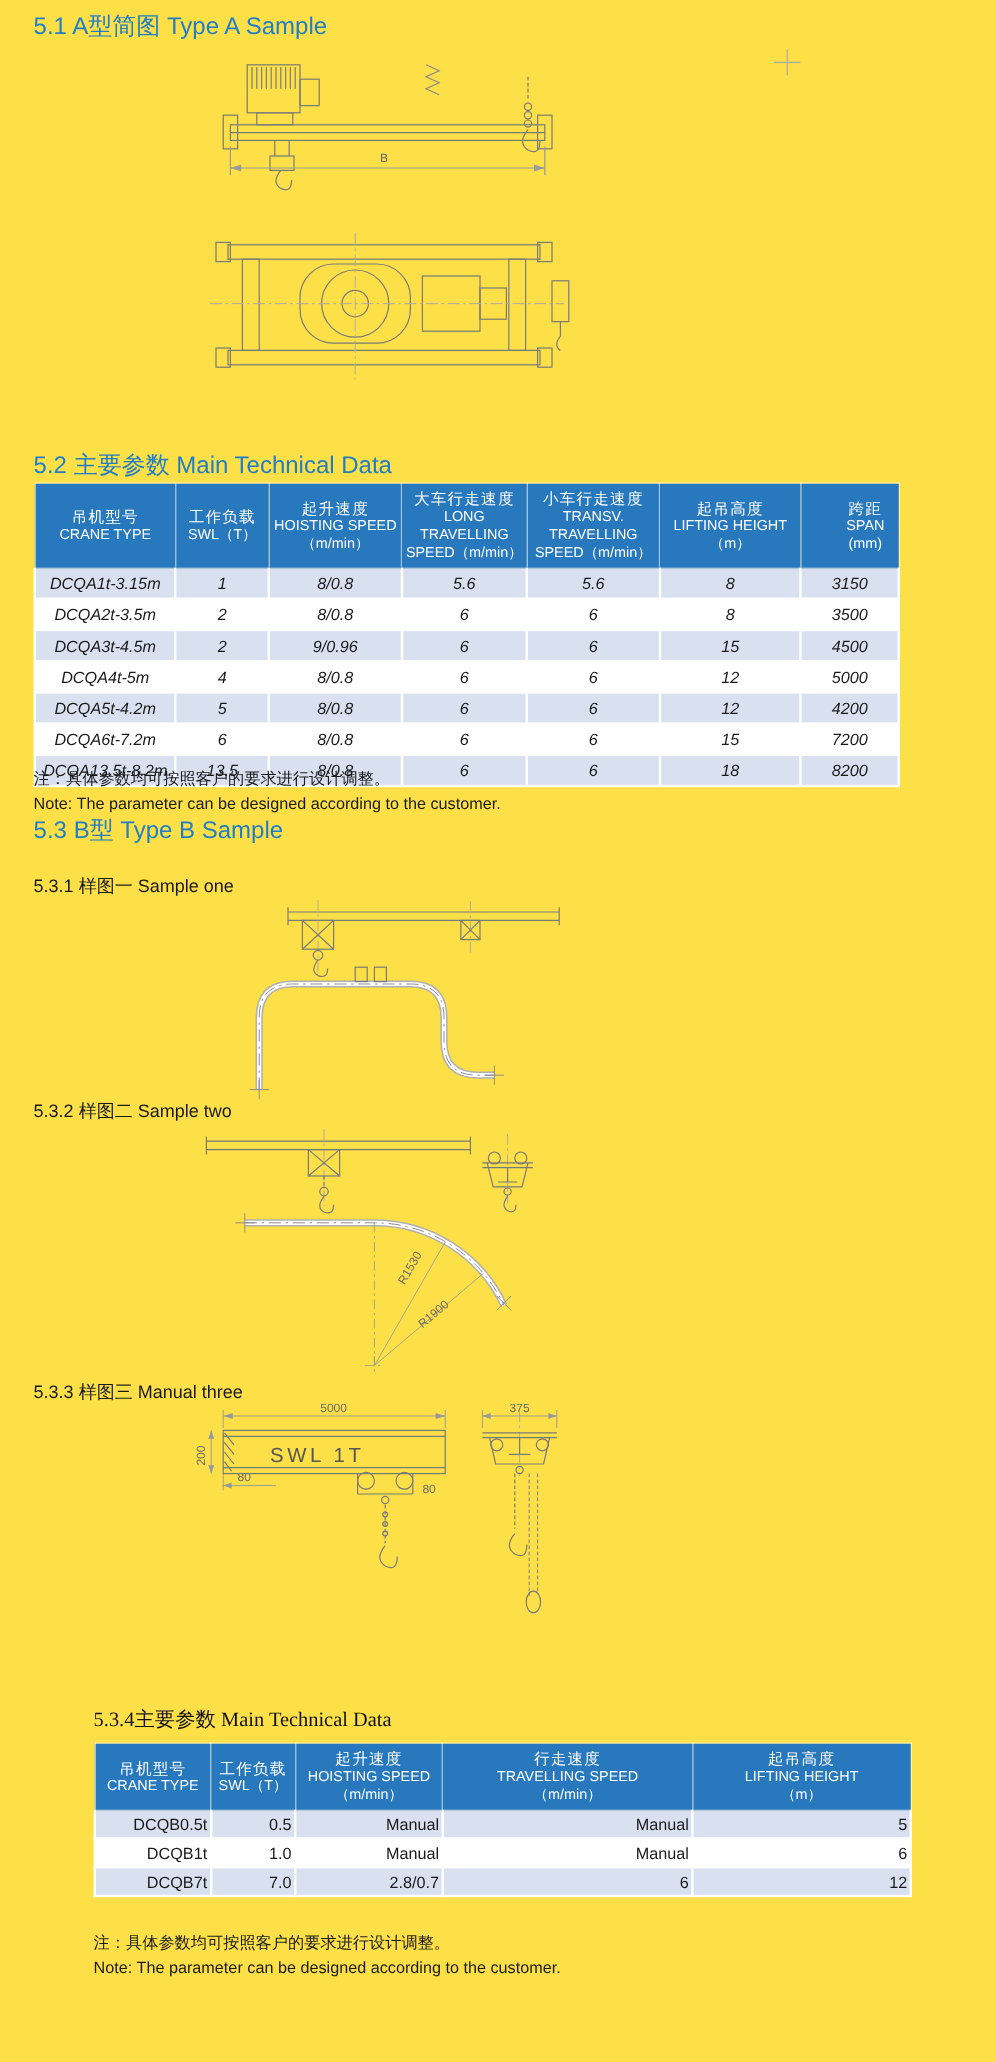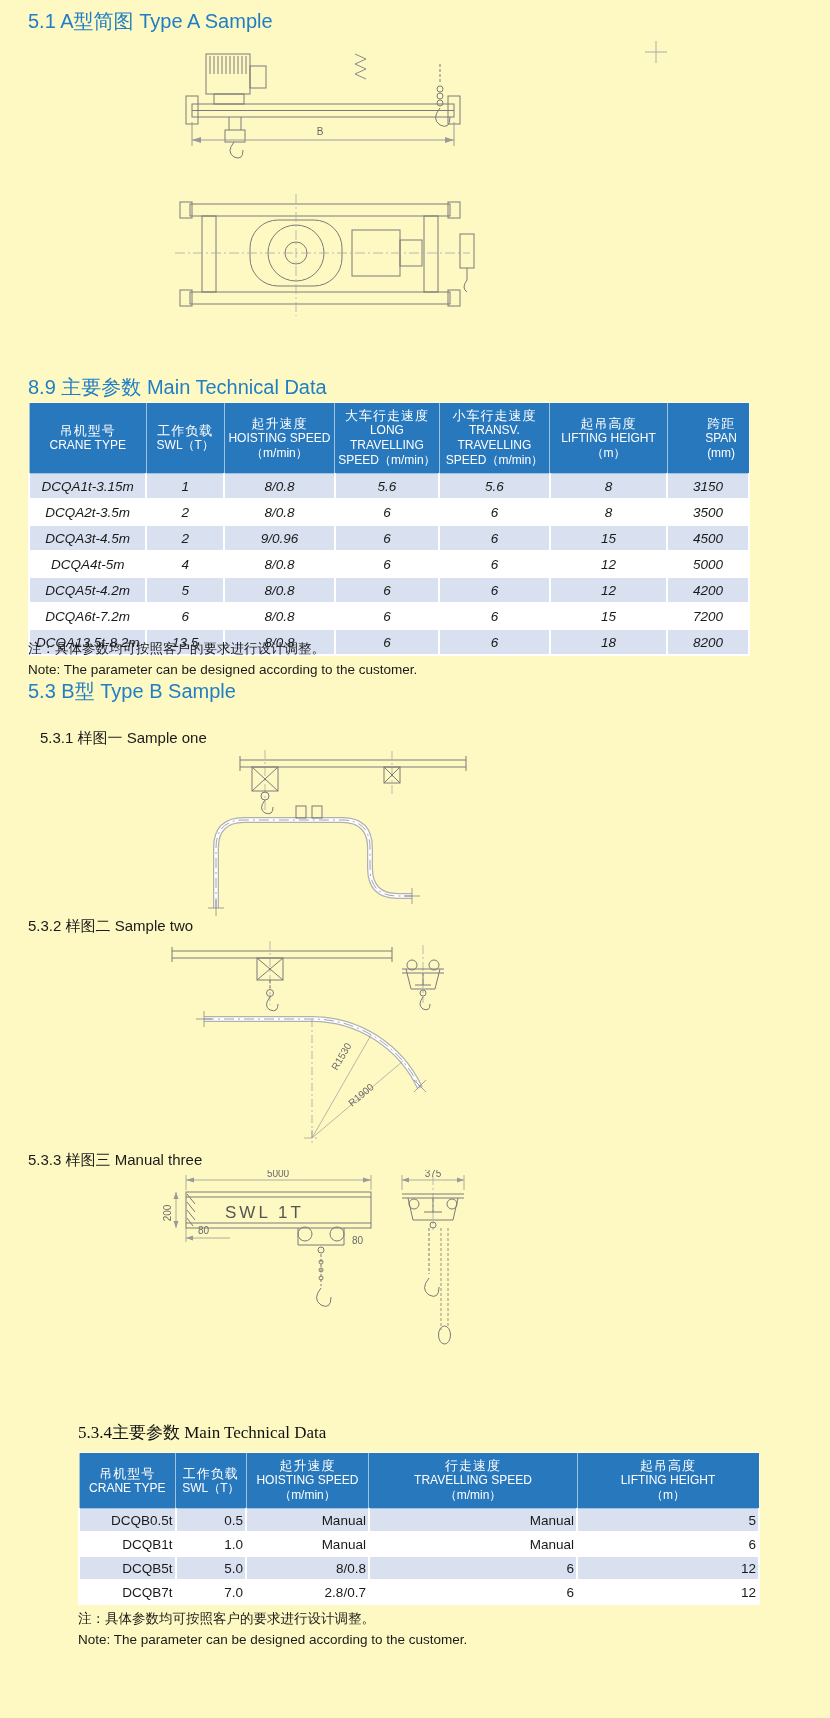--- a/index.html
+++ b/index.html
@@ -1,30 +1,30 @@
 <!DOCTYPE html>
 <html style="--heading-blue: #1F7EC5; --header-bg: #2878BE; --row-alt: #D9E1F1;"><head>
 <meta charset="utf-8">
 <style>
   html,body{margin:0;padding:0;background:#fff;}
   body{font-family:"Liberation Sans",sans-serif;color:#222;}
-  .page{position:relative;width:830px;height:1718px;background:#fef9c3;overflow:hidden;}
+  .page{position:relative;width:830px;height:1718px;background:#fde047;overflow:hidden;}
 
   .abs{position:absolute;}
   .h-blue{color:var(--heading-blue);font-size:20px;font-weight:400;white-space:nowrap;}
   .h-sub{color:#1a1a1a;font-size:15px;font-weight:400;white-space:nowrap;}
   .h-serif{color:#111;font-size:17px;font-family:"Liberation Serif",serif;white-space:nowrap;}
 
   #t51{top:8px;left:28px;}
   #dA{top:34px;left:0;}
   #t52{top:374px;left:28px;}
   #tbl1{top:402px;left:28px;width:722px;}
   #note1{top:638px;left:28px;}
   #t53{top:678px;left:28px;text-align:center;}
-  #t531{top:729px;left:40px;}
+  #t531{top:729px;left:28px;}
   #dB1{top:748px;left:0;}
   #t532{top:917px;left:28px;}
   #dB2{top:939px;left:0;}
   #t533{top:1151px;left:28px;}
   #dB3{top:1170px;left:0;}
   #t534{top:1421px;left:78px;}
   #tbl2{top:1452px;left:78px;width:682px;}
   #note2{top:1608px;left:78px;}
 
   .note{font-size:13.5px;line-height:21px;color:#1a1a1a;}
@@ -114,21 +114,21 @@
       <rect x="400" y="206" width="22" height="26"></rect>
 
       <path d="M175 219 H470" stroke="#aaa" stroke-dasharray="10 3 2 3" stroke-width="0.8"></path>
       <path d="M296 160 V282" stroke="#aaa" stroke-dasharray="10 3 2 3" stroke-width="0.8"></path>
 
       <rect x="460" y="200" width="14" height="34"></rect>
       <path d="M467 234 V246 q-6 8 0 12"></path>
     </g>
   </svg>
 
-  <div id="t52" class="abs h-blue">8.9 主要参数 Main Technical Data</div>
+  <div id="t52" class="abs h-blue">5.2 主要参数 Main Technical Data</div>
 
   <div id="tbl1" class="abs">
       <table class="spec">
         <thead>
           <tr>
             <th>
               <div class="h-zh">吊机型号</div>
               <div class="h-en">CRANE TYPE</div>
             </th>
             <th>
@@ -405,27 +405,20 @@
             <td>5</td>
           </tr>
           <tr>
             <td>DCQB1t</td>
             <td>1.0</td>
             <td>Manual</td>
             <td>Manual</td>
             <td>6</td>
           </tr>
           <tr>
-            <td>DCQB5t</td>
-            <td>5.0</td>
-            <td>8/0.8</td>
-            <td>6</td>
-            <td>12</td>
-          </tr>
-          <tr>
             <td>DCQB7t</td>
             <td>7.0</td>
             <td>2.8/0.7</td>
             <td>6</td>
             <td>12</td>
           </tr>
         </tbody>
       </table>
     </div>
 

